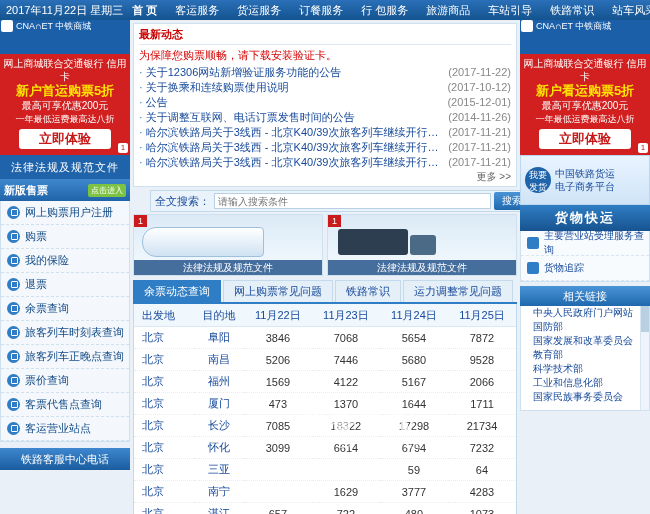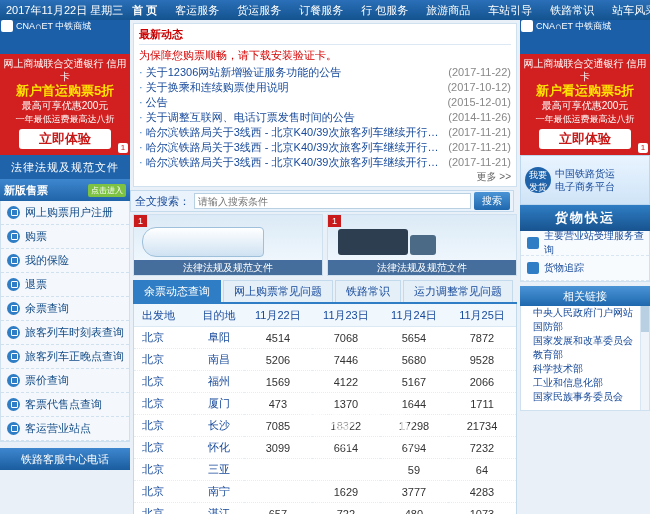--- a/index.html
+++ b/index.html
@@ -40,21 +40,21 @@
   .news{background:#fff;border:1px solid #cfe0ee;margin:3px;padding:3px 5px 2px;box-sizing:border-box;width:384px;}
   .news .hd{color:#c00;font-weight:bold;font-size:11px;border-bottom:1px solid #dce8f3;padding-bottom:2px;}
   .news .warn{color:#d40000;font-size:11px;padding:3px 0 2px;}
   .news ul{list-style:none;margin:0;padding:0;}
   .news li{display:flex;font-size:11px;line-height:15px;color:#16499a;}
   .news li .dot{color:#2f7dc4;margin-right:3px;}
   .news li .tx{flex:1;white-space:nowrap;overflow:hidden;text-overflow:ellipsis;}
   .news li .dt{color:#888;margin-left:4px;white-space:nowrap;}
   .news .more{text-align:right;color:#666;font-size:10px;}
 
-  .search{margin:2px 0;width:384px;height:22px;background:#eaf3fb;border:1px solid #c3daed;display:flex;align-items:center;box-sizing:border-box;}
+  .search{margin:2px 20px;width:384px;height:22px;background:#eaf3fb;border:1px solid #c3daed;display:flex;align-items:center;box-sizing:border-box;}
   .search .lb{font-size:11px;color:#16499a;padding:0 4px;white-space:nowrap;}
   .search input{flex:1;height:16px;border:1px solid #b9cfe2;font-size:10px;color:#999;padding-left:3px;box-sizing:border-box;}
   .search .btn{margin:0 3px;background:linear-gradient(#4a94d6,#1f68ae);color:#fff;font-size:10px;border-radius:2px;padding:2px 8px;white-space:nowrap;}
 
   .twoad{display:flex;margin:0 3px;width:384px;}
   .adbox{width:190px;height:62px;margin-right:4px;position:relative;overflow:hidden;border:1px solid #cfe0ee;box-sizing:border-box;background:linear-gradient(#dbeaf6,#f6fbff);}
   .adbox:last-child{margin-right:0;}
   .adbox .tag{position:absolute;left:0;top:0;background:#c91b1b;color:#fff;font-size:9px;padding:1px 4px;}
   .adbox .cap{position:absolute;left:0;bottom:0;width:100%;background:rgba(20,70,130,.78);color:#fff;font-size:10px;text-align:center;line-height:15px;}
   .adbox .train{position:absolute;left:8px;top:12px;width:120px;height:28px;background:linear-gradient(#fff,#cfe2f2);border-radius:14px 4px 4px 14px;border:1px solid #9fc0da;}
@@ -259,21 +259,21 @@
             <th>11月22日</th>
             <th>11月23日</th>
             <th>11月24日</th>
             <th>11月25日</th>
           </tr>
         </thead>
         <tbody>
           <tr>
               <td class="l b">北京</td>
               <td class="b">阜阳</td>
-              <td>4514</td>
+              <td>3846</td>
               <td>7068</td>
               <td>5654</td>
               <td>7872</td>
             </tr>
           <tr>
               <td class="l b">北京</td>
               <td class="b">南昌</td>
               <td>5206</td>
               <td>7446</td>
               <td>5680</td>

